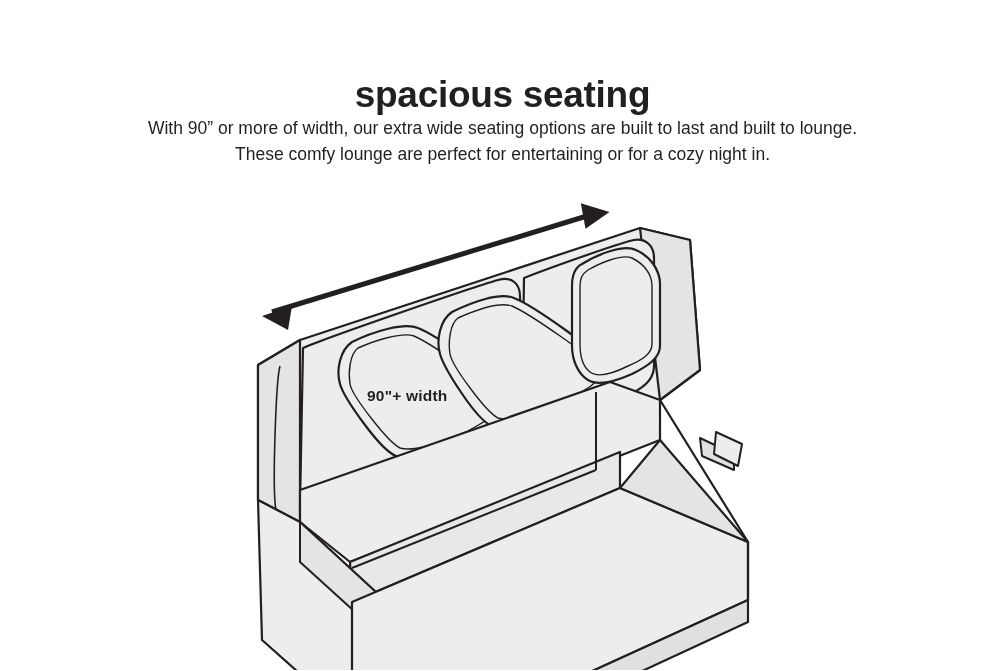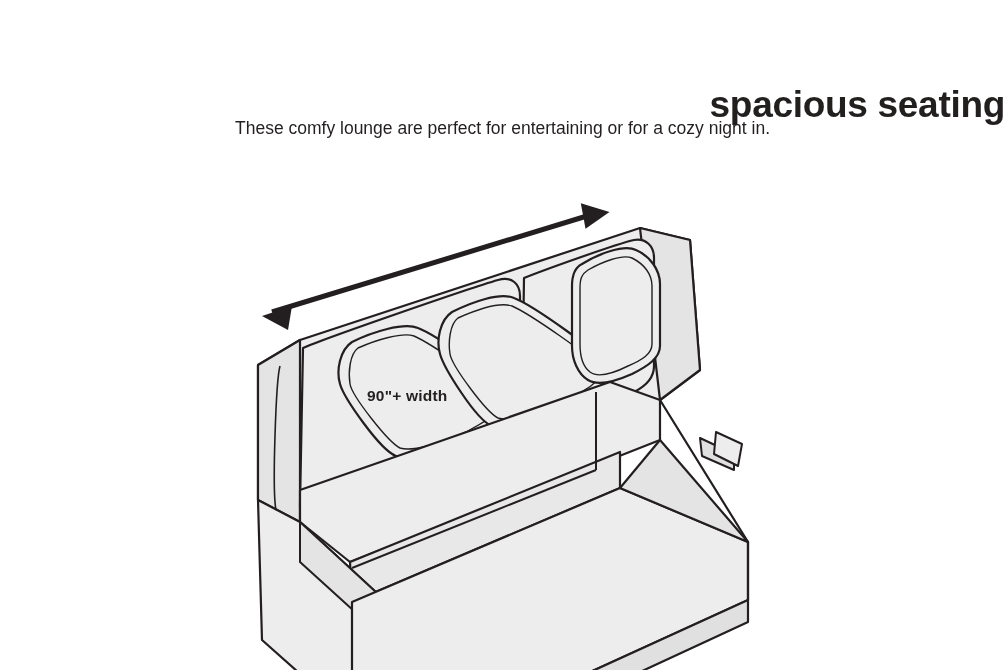--- a/index.html
+++ b/index.html
@@ -16,24 +16,24 @@
     position: relative;
   }
   .page {
     position: relative;
     width: 1005px;
     height: 671px;
     background: #ffffff;
   }
   .headline {
     position: absolute;
-    top: 60px;
+    top: 50px;
     left: 0;
     width: 1005px;
-    text-align: right;
+    text-align: center;
     font-size: 37px;
     font-weight: bold;
     letter-spacing: -0.3px;
     color: #221f1f;
     line-height: 1.1;
   }
   .subcopy {
     position: absolute;
     top: 115px;
     left: 0;
@@ -65,20 +65,21 @@
   svg { display: block; }
 </style>
 </head>
 <body>
 
 <div class="page">
 
   <h1 class="headline">spacious seating</h1>
 
   <div class="subcopy">
+    <span class="line">With 90” or more of width, our extra wide seating options are built to last and built to lounge.</span>
     <span class="line">These comfy lounge are perfect for entertaining or for a cozy night in.</span>
   </div>
 
   <div class="illustration">
     <svg width="1005" height="500" viewBox="0 0 1005 500" xmlns="http://www.w3.org/2000/svg">
 
       <g>
         <line x1="272" y1="142" x2="600" y2="42" stroke="#231f20" stroke-width="5"></line>
         <polygon points="608,38 578,38 590,61" fill="#231f20" transform="rotate(17 595 45)"></polygon>
         <polygon points="262,146 292,136 288,160" fill="#231f20"></polygon>

